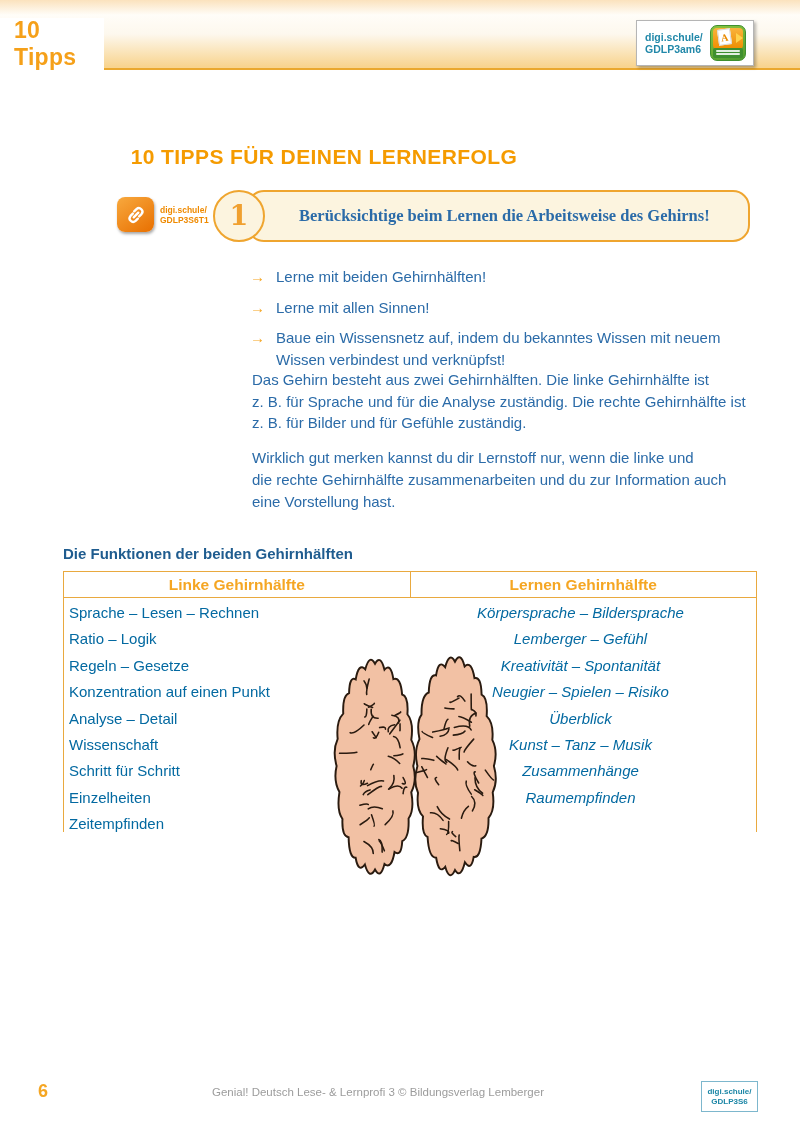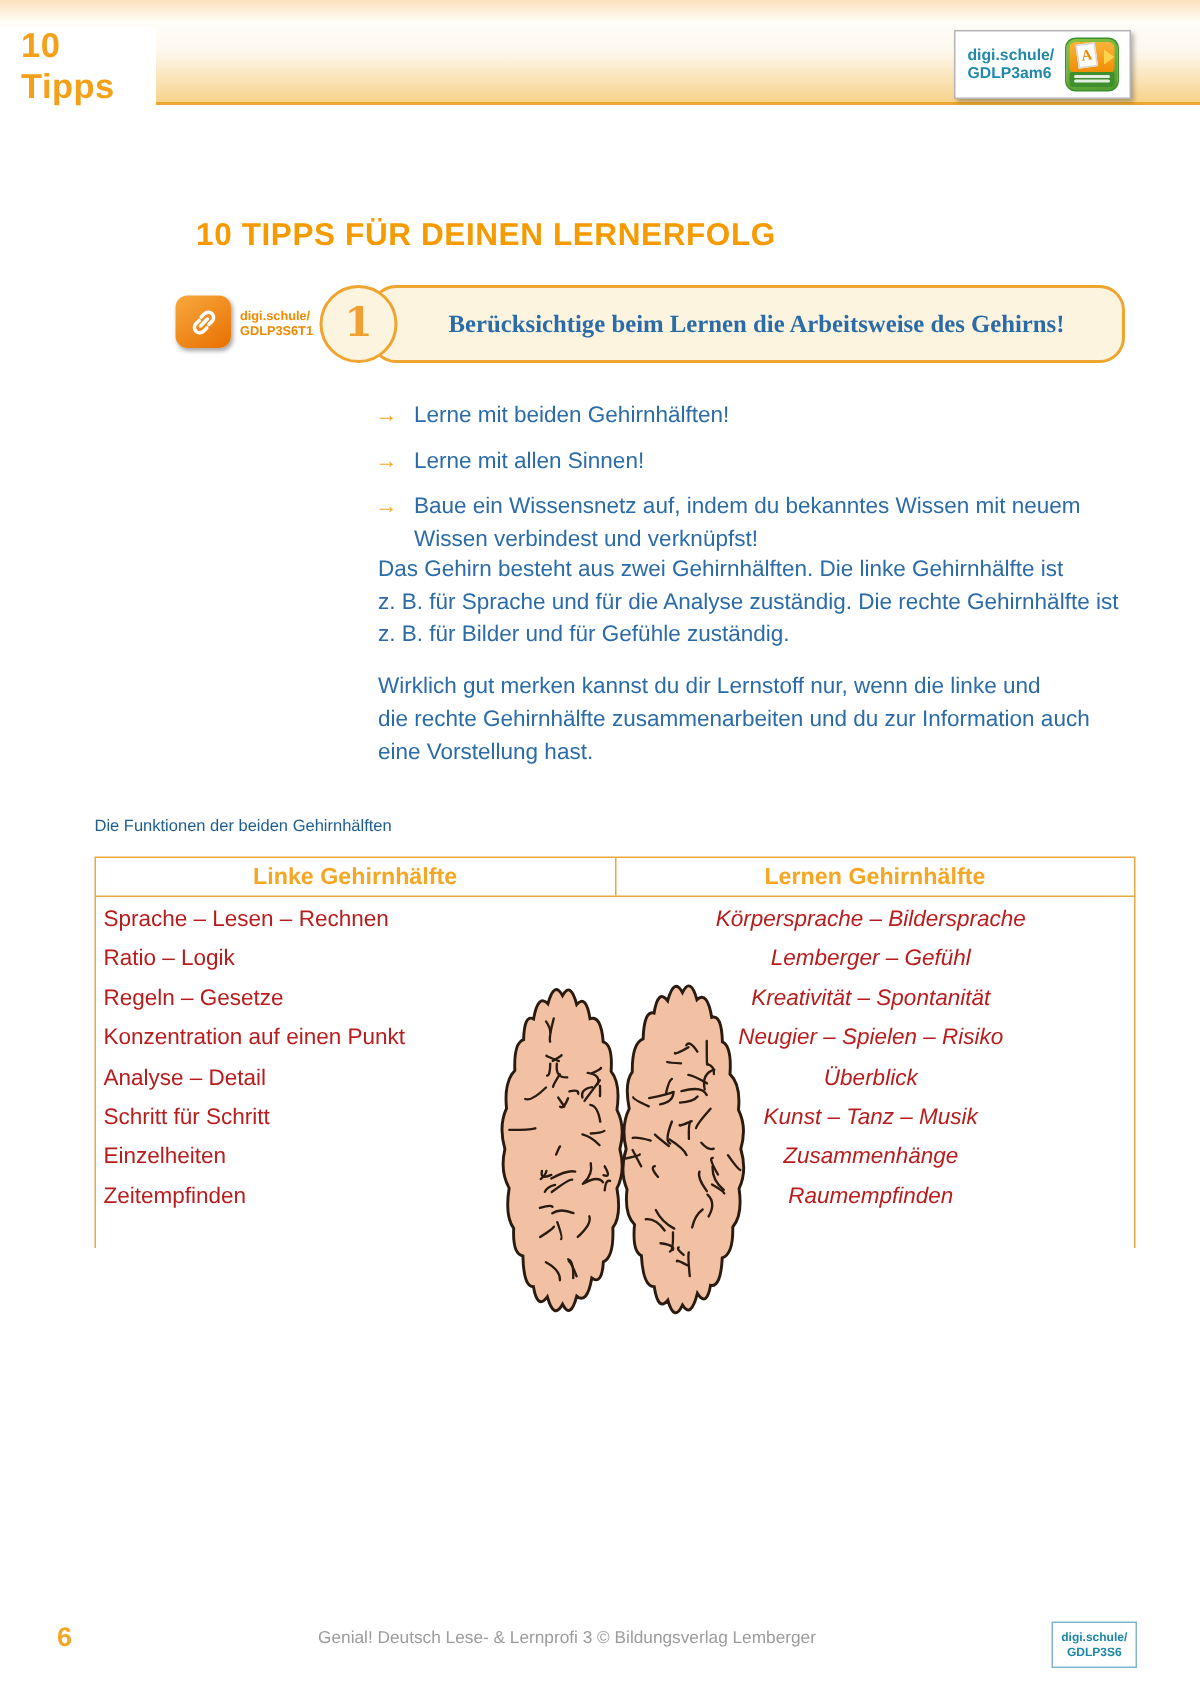--- a/index.html
+++ b/index.html
@@ -71,28 +71,28 @@
 
   
   .bullets { position:absolute; left:250px; top:266px; width:512px; }
   .bullet { display:flex; margin-bottom:9px; color:#2b6ba8; font-size:15px; line-height:21.5px; }
   .bullet .arrow { color:#f5a623; font-weight:bold; width:26px; flex:none; }
   .paras { position:absolute; left:252px; top:369px; width:512px;
     color:#2b6ba8; font-size:15px; line-height:21.7px; }
   .paras p { white-space:pre-line; margin-bottom:13px; }
 
   
-  .table-caption { position:absolute; left:63px; top:545px; color:#1f5c8f; font-size:11px; }
+  .table-caption { position:absolute; left:63px; top:545px; color:#1f5c8f; font-size:15px;font-weight:bold; }
   .func-table { position:absolute; left:63px; top:571px; width:694px; }
   .thead { display:flex; border:1px solid #e9a93f; height:27px; }
   .thead .th { flex:1; text-align:center; line-height:26px; color:#f5a623; font-weight:bold; font-size:15.5px; }
   .thead .th:first-child { border-right:1px solid #e9a93f; }
   .tbody { display:flex; border-left:1px solid #e9a93f; border-right:1px solid #e9a93f; height:234px; }
   .tcol { width:50%; padding-top:2px; }
-  .tcell { height:26.4px; line-height:26.4px; color:#b91c1c; font-size:15px; white-space:nowrap; }
+  .tcell { height:26.4px; line-height:26.4px; color:#0369a1; font-size:15px; white-space:nowrap; }
   .tcol-left .tcell { padding-left:5px; text-align:left; }
   .tcol-right .tcell { padding-right:5px; text-align:center;font-style:italic; }
 
   
   .brain { position:absolute; left:329px; top:650px; width:172px; height:234px; }
 
   
   .page-number { position:absolute; left:38px; top:1081px; color:#f5a623; font-size:18px; font-weight:bold; }
   .footer-credit { position:absolute; left:0; top:1086px; width:756px; text-align:center;
     color:#9c9c9c; font-size:11.5px; }
@@ -169,20 +169,21 @@
       <div class="th">Linke Gehirnhälfte</div>
       <div class="th">Lernen Gehirnhälfte</div>
     </div>
     <div class="tbody">
       <div class="tcol tcol-left">
         <div class="tcell">Sprache – Lesen – Rechnen</div>
         <div class="tcell">Ratio – Logik</div>
         <div class="tcell">Regeln – Gesetze</div>
         <div class="tcell">Konzentration auf einen Punkt</div>
         <div class="tcell">Analyse – Detail</div>
+        <div class="tcell">Wissenschaft</div>
         <div class="tcell">Schritt für Schritt</div>
         <div class="tcell">Einzelheiten</div>
         <div class="tcell">Zeitempfinden</div>
       </div>
       <div class="tcol tcol-right">
         <div class="tcell">Körpersprache – Bildersprache</div>
         <div class="tcell">Lemberger – Gefühl</div>
         <div class="tcell">Kreativität – Spontanität</div>
         <div class="tcell">Neugier – Spielen – Risiko</div>
         <div class="tcell">Überblick</div>

